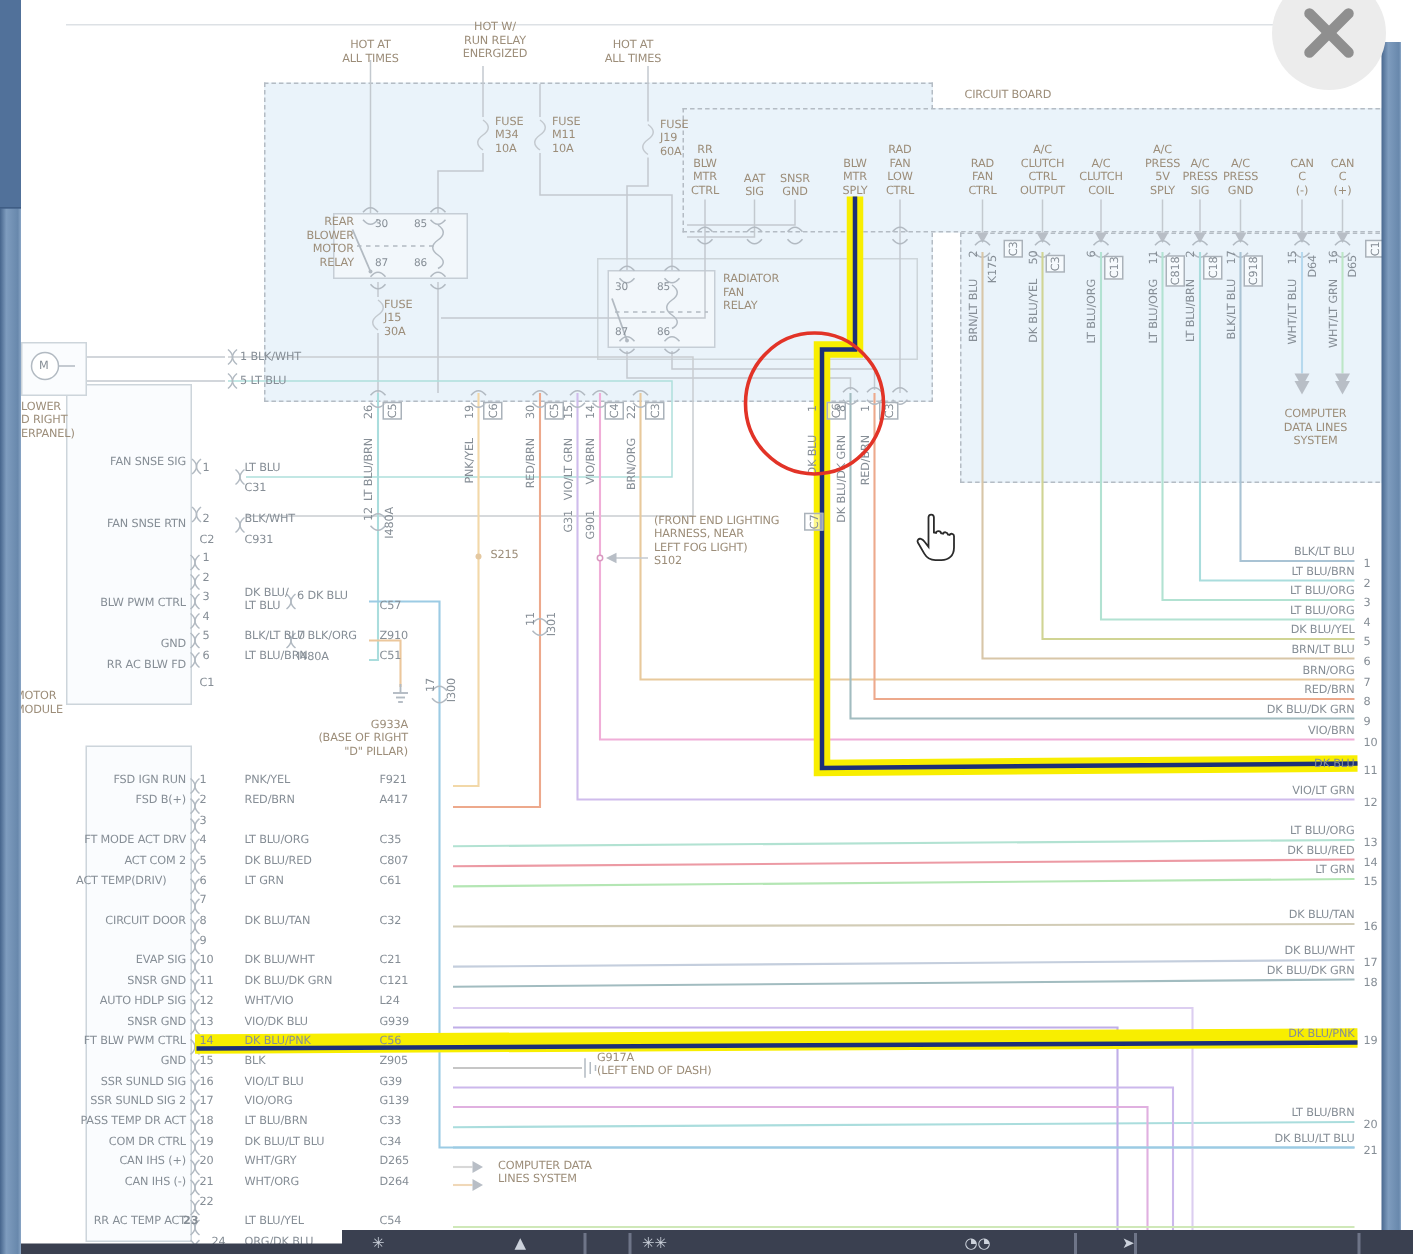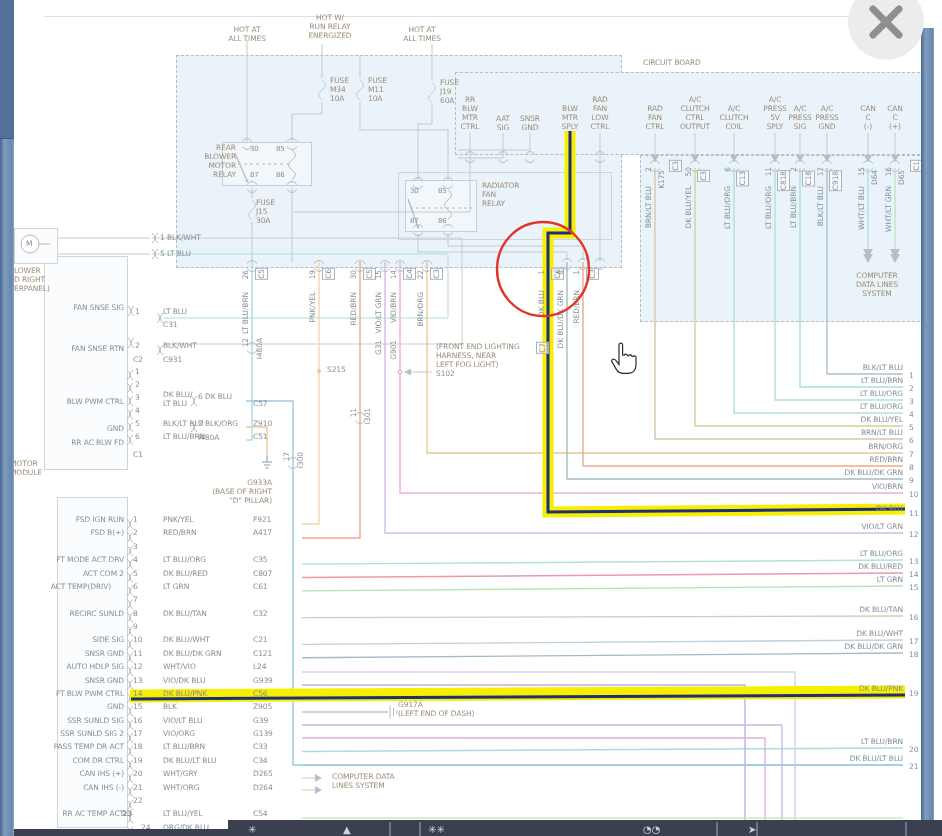--- a/index.html
+++ b/index.html
@@ -520,22 +520,22 @@
     <div class="t " style="left: 253px; top: 432px;">C51</div>
     <div class="t u" style="left: 133px; top: 450px;">C1</div>
     <div class="t " style="left: 198px; top: 392px;">6  DK BLU</div>
     <div class="t " style="left: 198px; top: 419px;">7  BLK/ORG</div>
     <div class="t u" style="left: 198px; top: 433px;">I480A</div>
     <div class="t " style="left: 14px; top: 515px; width: 110px; text-align: right;">FSD IGN RUN</div>
     <div class="t " style="left: 14px; top: 528.38px; width: 110px; text-align: right;">FSD B(+)</div>
     <div class="t " style="left: 14px; top: 555.14px; width: 110px; text-align: right;">FT MODE ACT DRV</div>
     <div class="t " style="left: 14px; top: 568.52px; width: 110px; text-align: right;">ACT COM 2</div>
     <div class="t " style="left: 14px; top: 581.9px; width: 97px; text-align: right;">ACT TEMP(DRIV)</div>
-    <div class="t " style="left: 14px; top: 608.66px; width: 110px; text-align: right;">RECIRC SUNLD</div>
-    <div class="t " style="left: 14px; top: 635.42px; width: 110px; text-align: right;">SIDE SIG</div>
+    <div class="t " style="left: 14px; top: 608.66px; width: 110px; text-align: right;">CIRCUIT DOOR</div>
+    <div class="t " style="left: 14px; top: 635.42px; width: 110px; text-align: right;">EVAP SIG</div>
     <div class="t " style="left: 14px; top: 648.8px; width: 110px; text-align: right;">SNSR GND</div>
     <div class="t " style="left: 14px; top: 662.18px; width: 110px; text-align: right;">AUTO HDLP SIG</div>
     <div class="t " style="left: 14px; top: 675.56px; width: 110px; text-align: right;">SNSR GND</div>
     <div class="t " style="left: 14px; top: 688.94px; width: 110px; text-align: right;">FT BLW PWM CTRL</div>
     <div class="t " style="left: 14px; top: 702.32px; width: 110px; text-align: right;">GND</div>
     <div class="t " style="left: 14px; top: 715.7px; width: 110px; text-align: right;">SSR SUNLD SIG</div>
     <div class="t " style="left: 14px; top: 729.08px; width: 110px; text-align: right;">SSR SUNLD SIG 2</div>
     <div class="t " style="left: 14px; top: 742.46px; width: 110px; text-align: right;">PASS TEMP DR ACT</div>
     <div class="t " style="left: 14px; top: 755.84px; width: 110px; text-align: right;">COM DR CTRL</div>
     <div class="t " style="left: 14px; top: 769.22px; width: 110px; text-align: right;">CAN IHS (+)</div>

